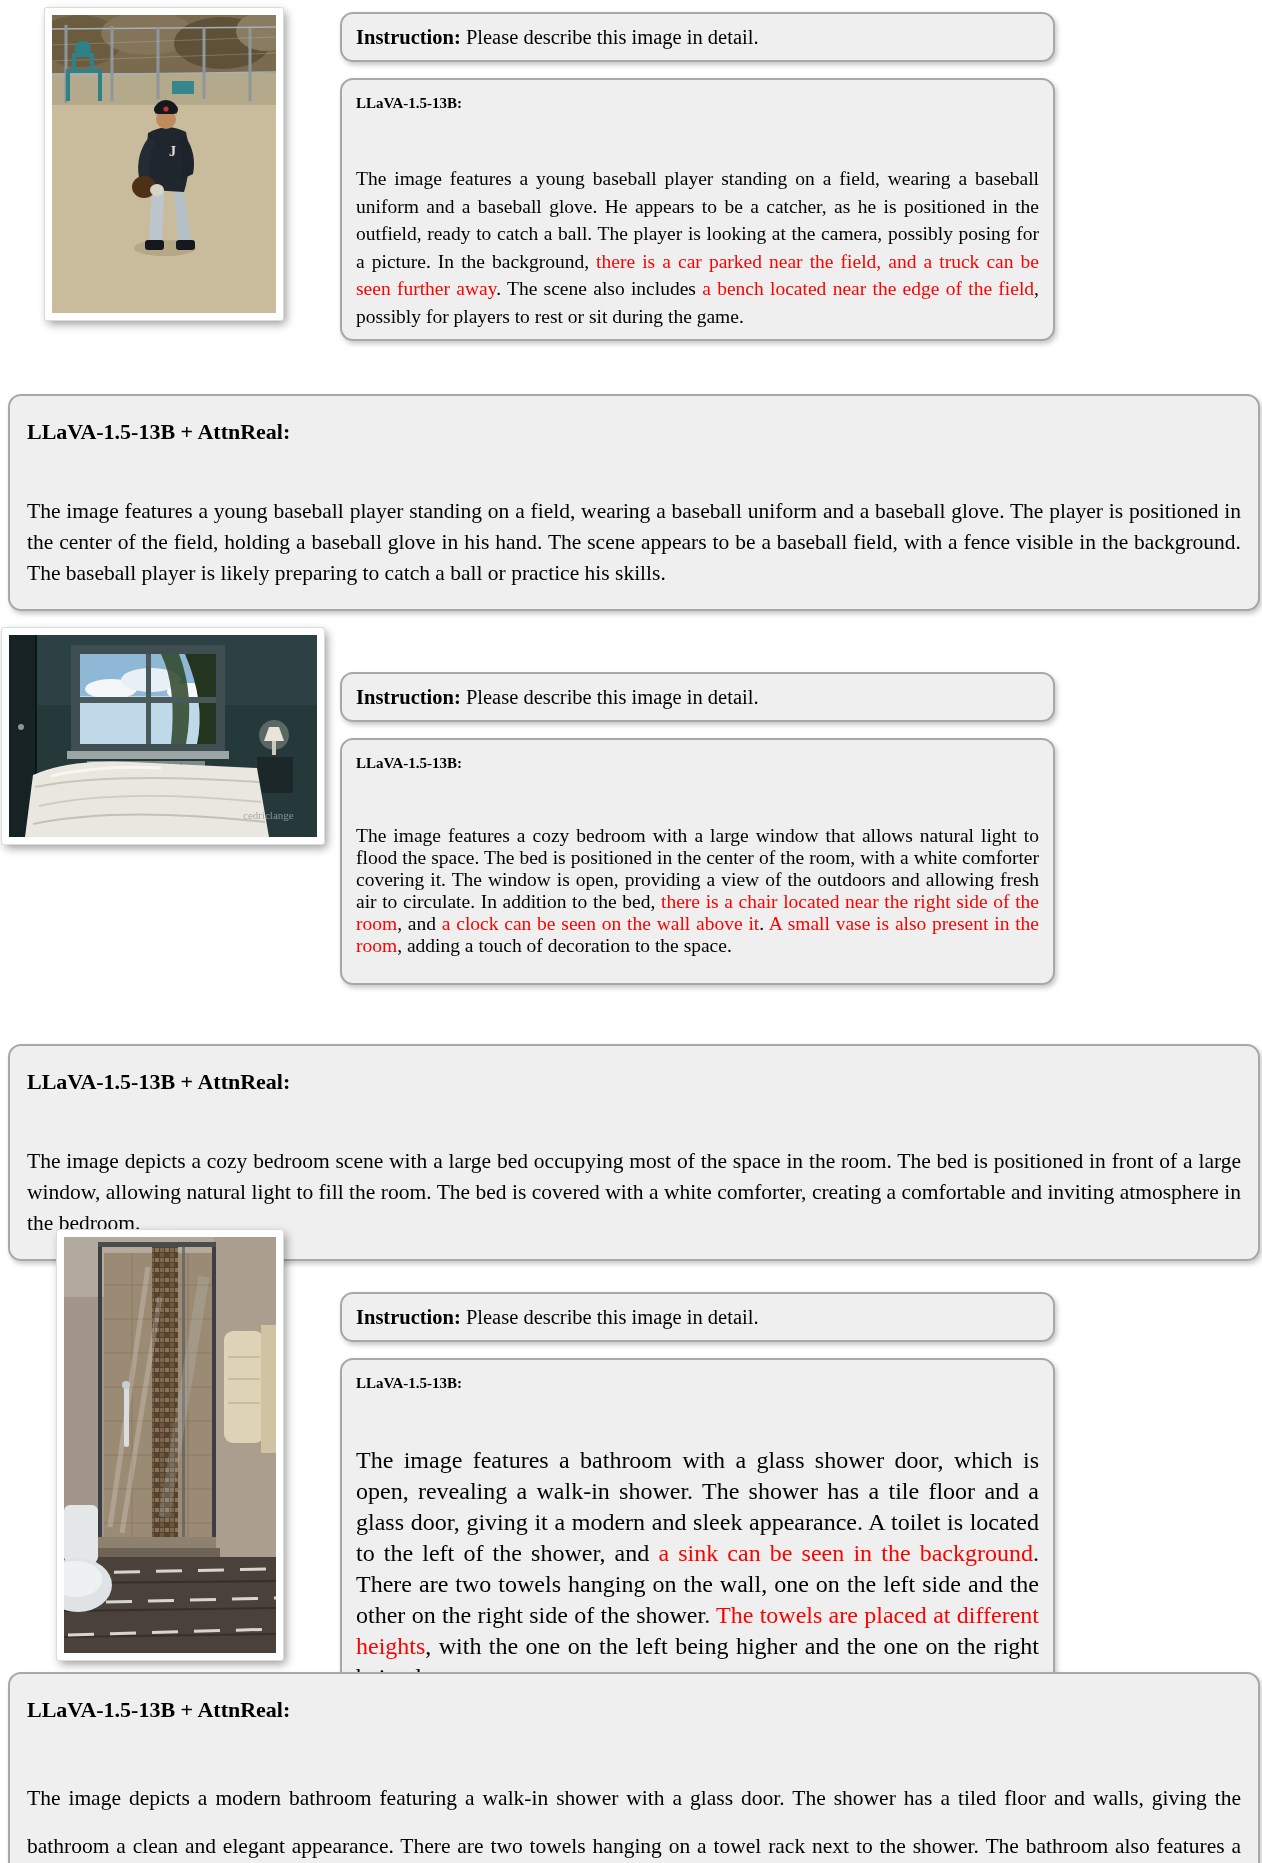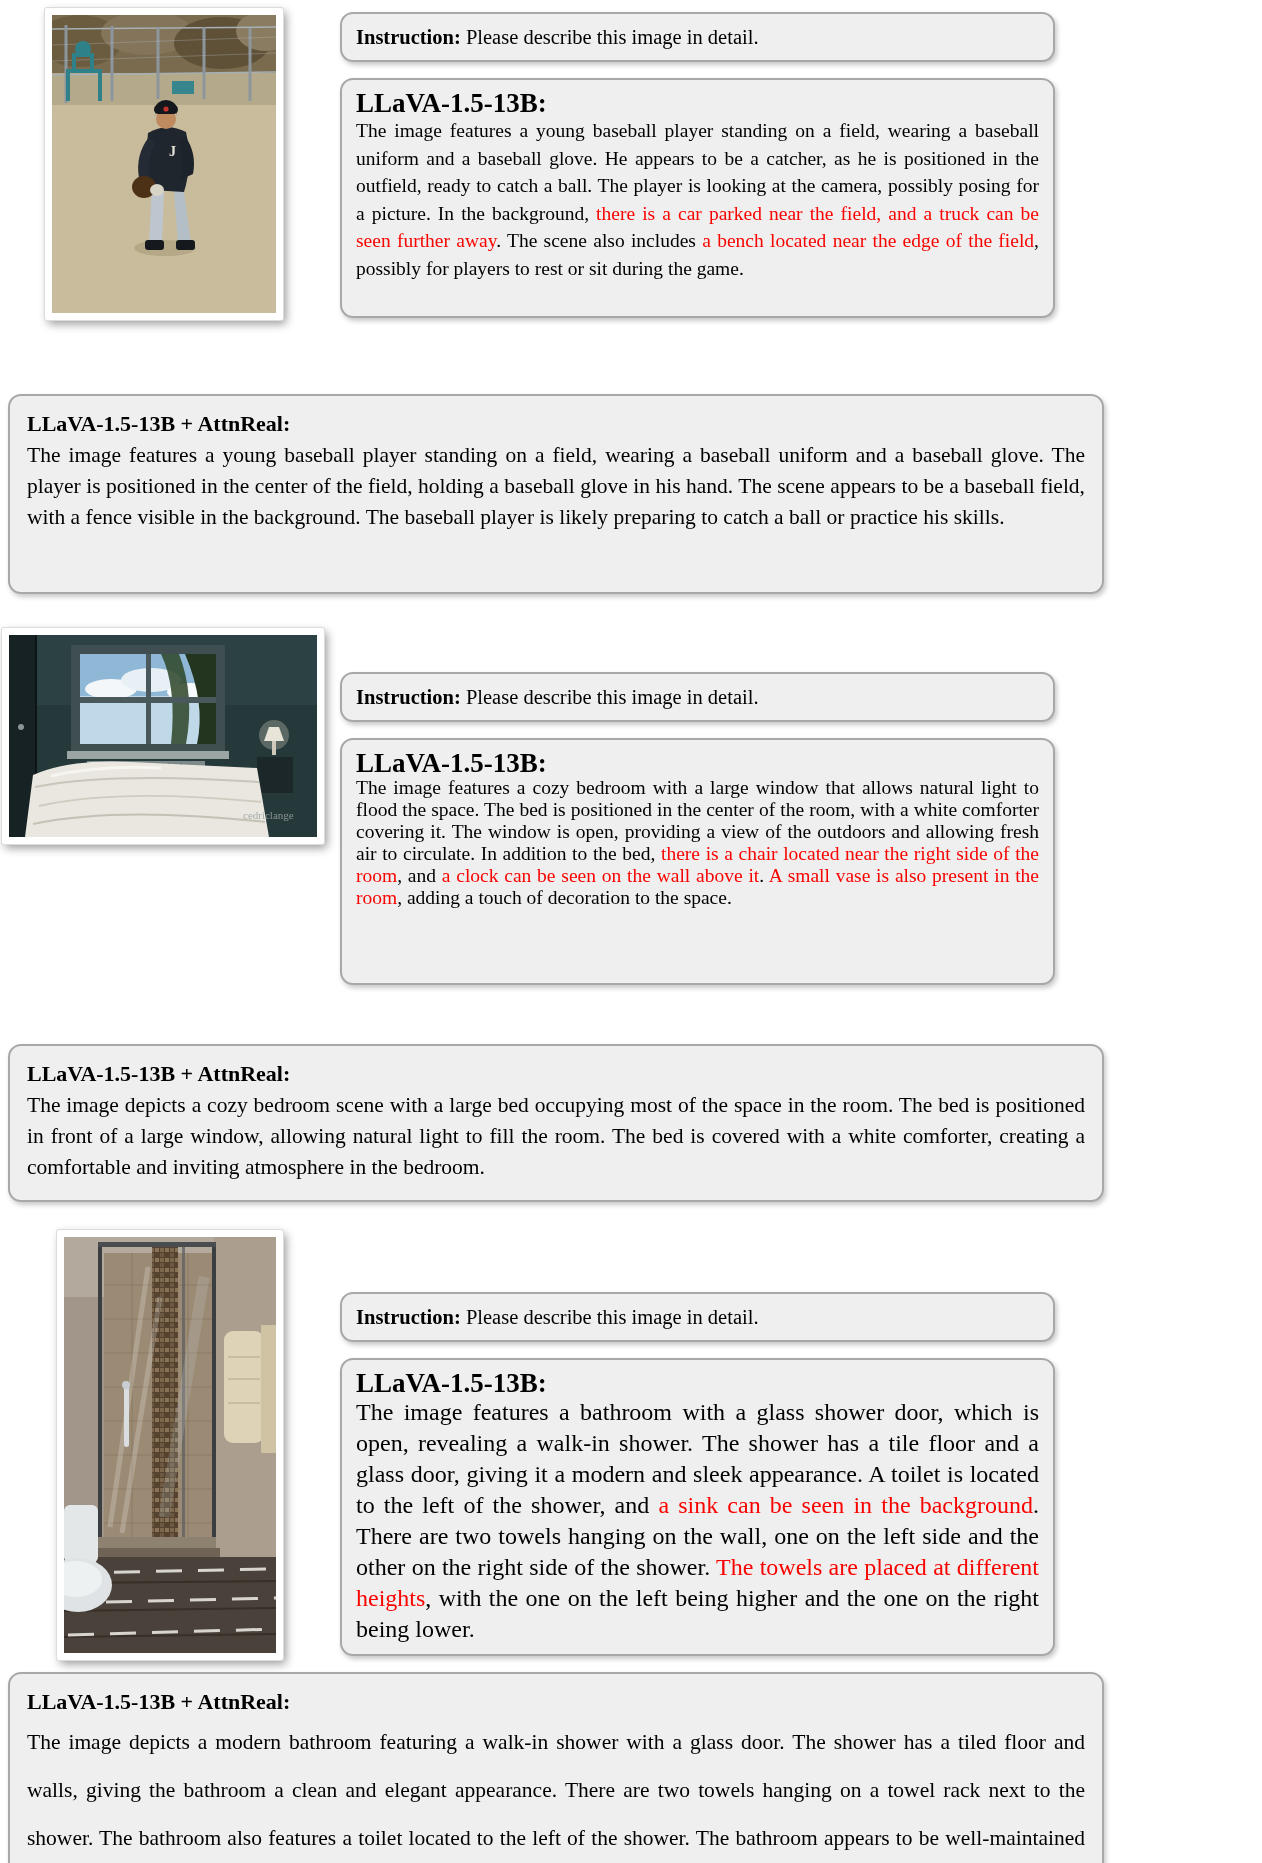--- a/index.html
+++ b/index.html
@@ -7,25 +7,25 @@
   .page{
     position:relative;width:1262px;height:1863px;background:#ffffff;
     font-family:"Liberation Serif","DejaVu Serif",serif;color:#000;overflow:hidden;
   }
   
   .bubble{
     position:absolute;background:#f0efef;border:2px solid #a8a8a8;border-radius:13px;
     box-shadow:2px 3px 5px rgba(0,0,0,0.22);
   }
   .col{width:715px;padding:9px 14px;}
-  .full{left:8px;width:1096px;padding:12px 17px;}
+  .full{left:8px;width:1252px;padding:20px 17px;}
   .title{font-weight:bold;}
-  .col .title{font-size:27px;line-height:28px;}
+  .col .title{font-size:15px;line-height:28px;}
   .full .title{font-size:22px;line-height:32px;}
-  .body{text-align:justify;}
+  .body{text-align:justify;margin-top:48px;}
   .col .body{font-size:19.5px;line-height:27.5px;}
   .full .body{font-size:21.5px;line-height:31px;}
   .hallu{color:var(--hallu,#ff0000);}
   .instr{font-size:20.5px;line-height:29px;height:50px;white-space:nowrap;overflow:hidden;}
   .instr .title{font-size:20.5px;margin-top:32px;}
   
   .photo{
     position:absolute;background:#fff;padding:7px;border-radius:2px;
     box-shadow:0 0 0 1px #dcdcdc,3px 4px 10px rgba(0,0,0,0.40);
   }

